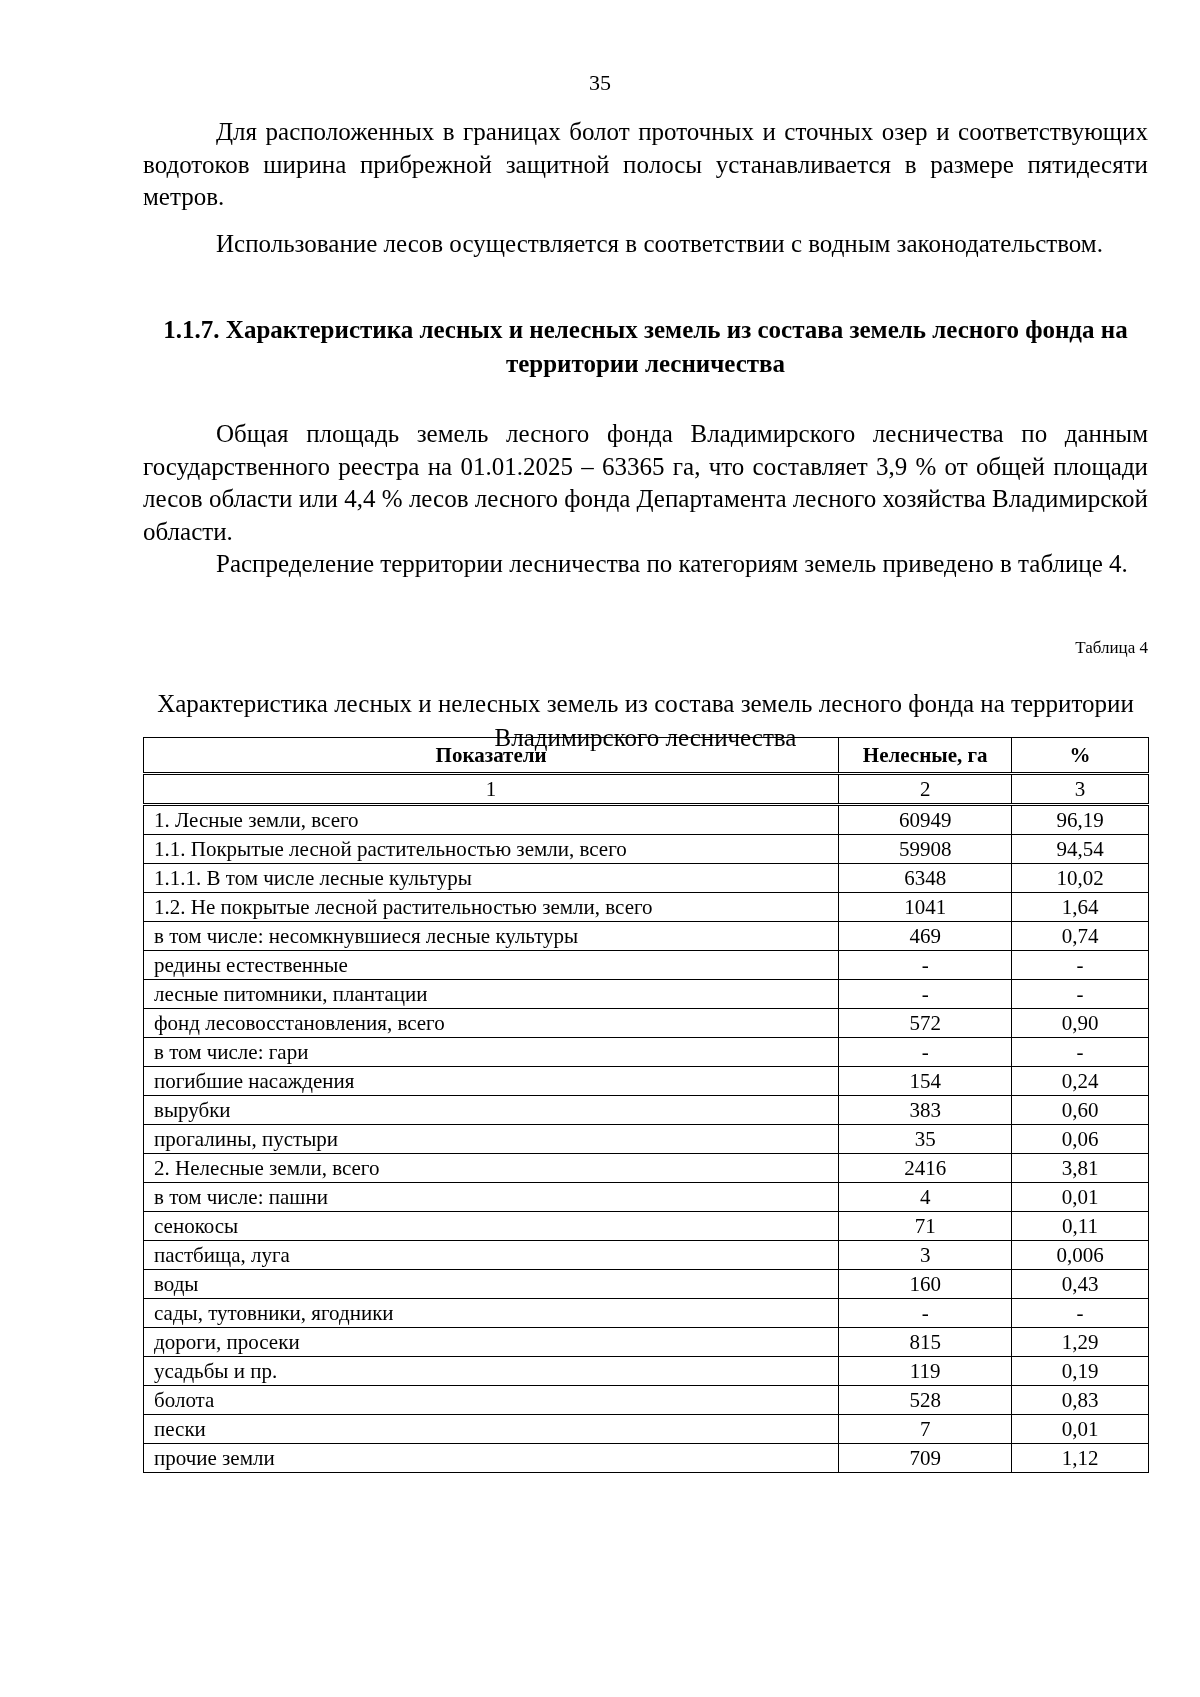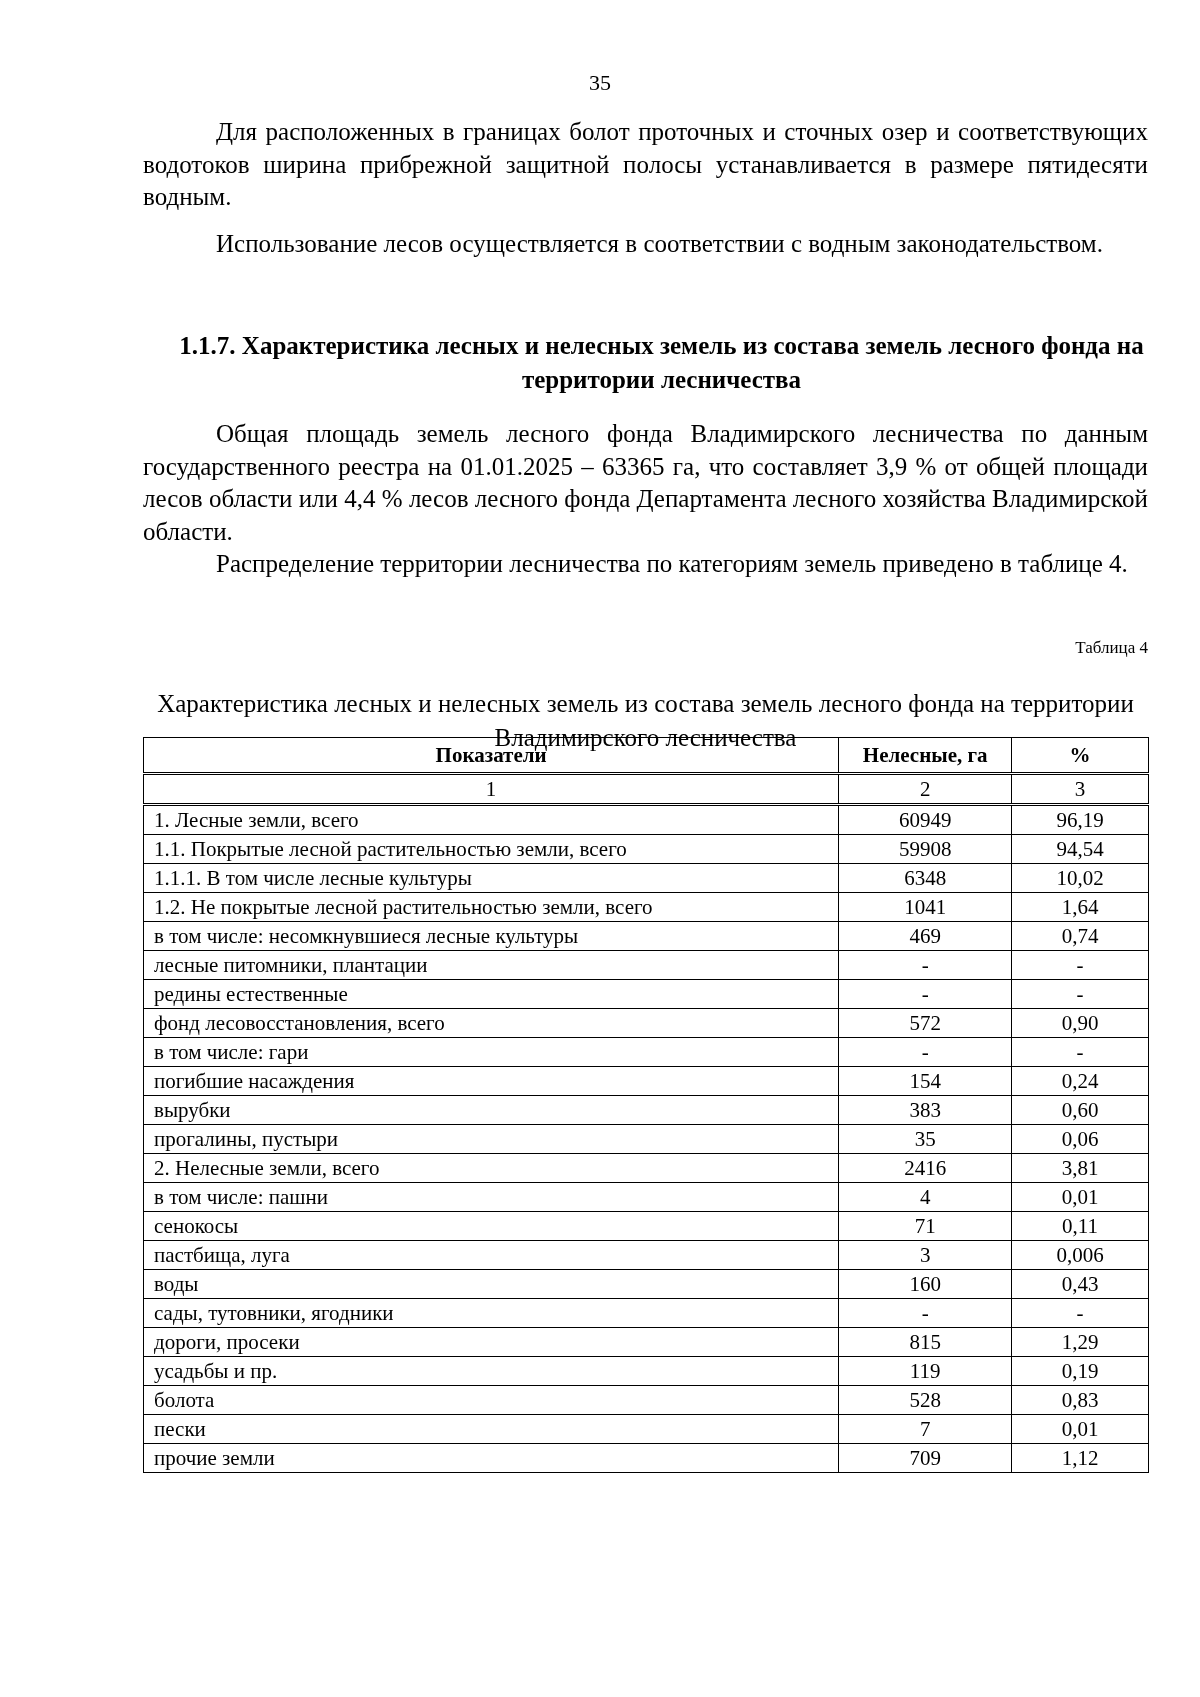--- a/index.html
+++ b/index.html
@@ -12,21 +12,21 @@
     position: absolute; top: 70px; left: 0; width: 1200px;
     text-align: center; font-size: 22px;
   }
   .para {
     position: absolute; left: 143px; width: 1005px;
     font-size: 25px; line-height: 32.5px; text-align: justify;
     text-indent: 73px; margin: 0;
   }
   .heading {
     position: absolute; left: 143px; width: 1005px; top: 313px;
-    font-size: 25px; line-height: 34px; font-weight: bold; text-align: center; margin: 16px;
+    font-size: 25px; line-height: 34px; font-weight: bold; text-align: center; margin: 0;
   }
   .table-label {
     position: absolute; left: 143px; width: 1005px; top: 638px;
     text-align: right; font-size: 17px;
   }
   .table-caption {
     position: absolute; left: 143px; width: 1005px; top: 687px;
     text-align: center; font-size: 25px; line-height: 34px;
   }
   table.data {
@@ -42,21 +42,21 @@
   table.data td.num { text-align: center; }
   col.c1 { width: 696px; }
   col.c2 { width: 173px; }
   col.c3 { width: 137px; }
 </style>
 </head>
 <body>
 
 <div class="page-num">35</div>
 
-<p class="para" style="top:116px;">Для расположенных в границах болот проточных и сточных озер и соответствующих водотоков ширина прибрежной защитной полосы устанавливается в размере пятидесяти водным.</p>
+<p class="para" style="top:116px;">Для расположенных в границах болот проточных и сточных озер и соответствующих водотоков ширина прибрежной защитной полосы устанавливается в размере пятидесяти метров.</p>
 <p class="para" style="top:228px;">Использование лесов осуществляется в соответствии с водным законодательством.</p>
 
 <h2 class="heading">1.1.7. Характеристика лесных и нелесных земель из состава земель лесного фонда на территории лесничества</h2>
 
 <p class="para" style="top:418px;">Общая площадь земель лесного фонда Владимирского лесничества по данным государственного реестра на 01.01.2025 – 63365 га, что составляет 3,9 % от общей площади лесов области или 4,4 % лесов лесного фонда Департамента лесного хозяйства Владимирской области.</p>
 <p class="para" style="top:548px;">Распределение территории лесничества по категориям земель приведено в таблице 4.</p>
 
 <div class="table-label">Таблица 4</div>
 <div class="table-caption">Характеристика лесных и нелесных земель из состава земель лесного фонда на территории Владимирского лесничества</div>
 
@@ -98,26 +98,26 @@
         <td>1.2. Не покрытые лесной растительностью земли, всего</td>
         <td class="num">1041</td>
         <td class="num">1,64</td>
       </tr>
       <tr>
         <td>в том числе: несомкнувшиеся лесные культуры</td>
         <td class="num">469</td>
         <td class="num">0,74</td>
       </tr>
       <tr>
+        <td>редины естественные</td>
+        <td class="num">-</td>
+        <td class="num">-</td>
+      </tr>
+      <tr>
         <td>лесные питомники, плантации</td>
-        <td class="num">-</td>
-        <td class="num">-</td>
-      </tr>
-      <tr>
-        <td>редины естественные</td>
         <td class="num">-</td>
         <td class="num">-</td>
       </tr>
       <tr>
         <td>фонд лесовосстановления, всего</td>
         <td class="num">572</td>
         <td class="num">0,90</td>
       </tr>
       <tr>
         <td>в том числе: гари</td>

